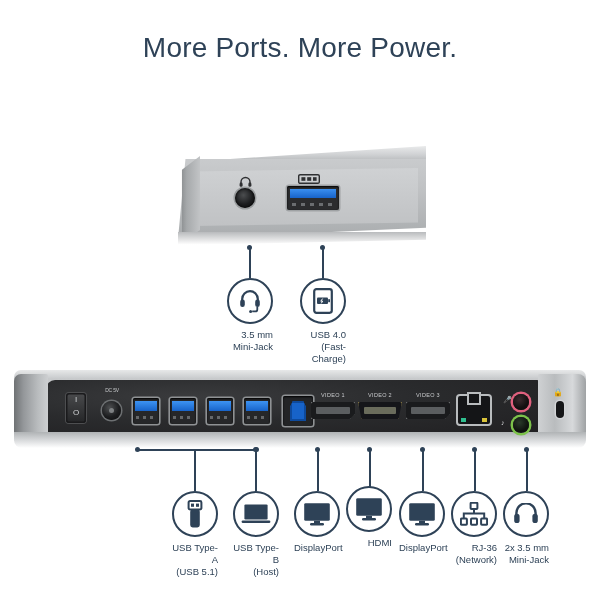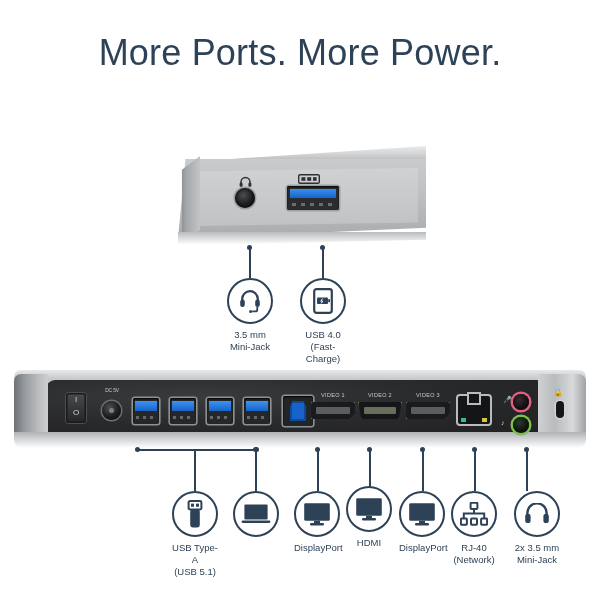--- a/index.html
+++ b/index.html
@@ -8,21 +8,21 @@
     background: #ffffff;
     font-family: "Liberation Sans", sans-serif;
     overflow: hidden;
   }
   .page { position: relative; width: 600px; height: 600px; background:#fff; }
 
   
   .title {
     position: absolute; top: 32px; left: 0; width: 600px;
     text-align: center;
-    font-size: 36px; font-weight: 300; letter-spacing: .2px;
+    font-size: 28px; font-weight: 300; letter-spacing: .2px;
     color: #2e4257;
     white-space: nowrap;
   }
 
   
   .top-device { position: absolute; left: 178px; top: 146px; width: 248px; height: 100px; }
   .td-top {
     position:absolute; left:0; top:0; width:248px; height:16px;
     background: linear-gradient(180deg,#e9eaeb 0%,#cfd1d3 55%,#b4b7b9 100%);
     clip-path: polygon(3% 100%, 100% 0%, 100% 100%, 0% 100%);
@@ -187,21 +187,21 @@
   .ajack.hp  { left:513px; top:417px; background: radial-gradient(circle at 40% 35%,#2a3a2a 0%,#0f120f 60%); box-shadow: 0 0 0 2.5px #7cc24a; }
   .ajack-ico { position:absolute; font-size:7px; color:#d4d6d8; }
 
   .lockslot {
     position:absolute; left:556px; top:401px; width:8px; height:17px; border-radius:4px;
     background:#151618; box-shadow: 0 0 0 1.5px #d2d4d6;
   }
   .lock-ico { position:absolute; left:553px; top:388px; font-size:8px; color:#5d6062; }
 
   
-  .callout { position:absolute; text-align:center; }
+  .callout { position:absolute; text-align:right; }
   .c-circle {
     width:46px; height:46px; border-radius:50%;
     border:2.5px solid #2e4257; margin:0 auto;
     display:flex; align-items:center; justify-content:center;
     background:#fff;
   }
   .c-label {
     margin-top:5px; font-size:9.5px; line-height:12px; color:#2e4257;
     white-space:pre-line; font-weight:400;
   }
@@ -353,20 +353,22 @@
 (USB 5.1)</div>
   </div>
 
   <div class="callout" style="left:233px; top:491px; width:46px;">
     <div class="c-circle">
       <svg width="30" height="22" viewBox="0 0 30 22">
         <rect x="3.4" y="1.4" width="23.2" height="15" rx="1.2" fill="#2e4257"></rect>
         <rect x="0.6" y="17.4" width="28.8" height="2.6" rx="1.3" fill="#2e4257"></rect>
       </svg>
     </div>
+    <div class="c-label">USB Type-B
+(Host)</div>
   </div>
 
   <div class="callout" style="left:294px; top:491px; width:46px;">
     <div class="c-circle">
       <svg width="28" height="24" viewBox="0 0 28 24">
         <rect x="1.2" y="1.2" width="25.6" height="17.6" rx="1.4" fill="#2e4257"></rect>
         <rect x="11" y="18.8" width="6" height="2.6" fill="#2e4257"></rect>
         <rect x="7" y="21" width="14" height="2.4" rx="1.2" fill="#2e4257"></rect>
       </svg>
     </div>
@@ -398,25 +400,25 @@
   <div class="callout" style="left:451px; top:491px; width:46px;">
     <div class="c-circle">
       <svg width="28" height="24" viewBox="0 0 28 24">
         <rect x="10.6" y="0.8" width="6.8" height="6.2" rx="0.8" fill="none" stroke="#2e4257" stroke-width="2"></rect>
         <path d="M14 7v4.6M3.8 16.4v-4.8h20.4v4.8" fill="none" stroke="#2e4257" stroke-width="2"></path>
         <rect x="0.9" y="16.6" width="6" height="6.2" rx="0.8" fill="none" stroke="#2e4257" stroke-width="2"></rect>
         <rect x="11" y="16.6" width="6" height="6.2" rx="0.8" fill="none" stroke="#2e4257" stroke-width="2"></rect>
         <rect x="21.1" y="16.6" width="6" height="6.2" rx="0.8" fill="none" stroke="#2e4257" stroke-width="2"></rect>
       </svg>
     </div>
-    <div class="c-label">RJ-40
+    <div class="c-label">RJ-36
 (Network)</div>
   </div>
 
-  <div class="callout" style="left:514px; top:491px; width:46px;">
+  <div class="callout" style="left:503px; top:491px; width:46px;">
     <div class="c-circle">
       <svg width="26" height="22" viewBox="0 0 26 22">
         <path d="M3.4 14.6V10a9.6 9.6 0 0 1 19.2 0v4.6" fill="none" stroke="#2e4257" stroke-width="2.4"></path>
         <rect x="1.2" y="10.8" width="5.4" height="9.2" rx="2.6" fill="#2e4257"></rect>
         <rect x="19.4" y="10.8" width="5.4" height="9.2" rx="2.6" fill="#2e4257"></rect>
       </svg>
     </div>
     <div class="c-label">2x 3.5 mm
 Mini-Jack</div>
   </div>

